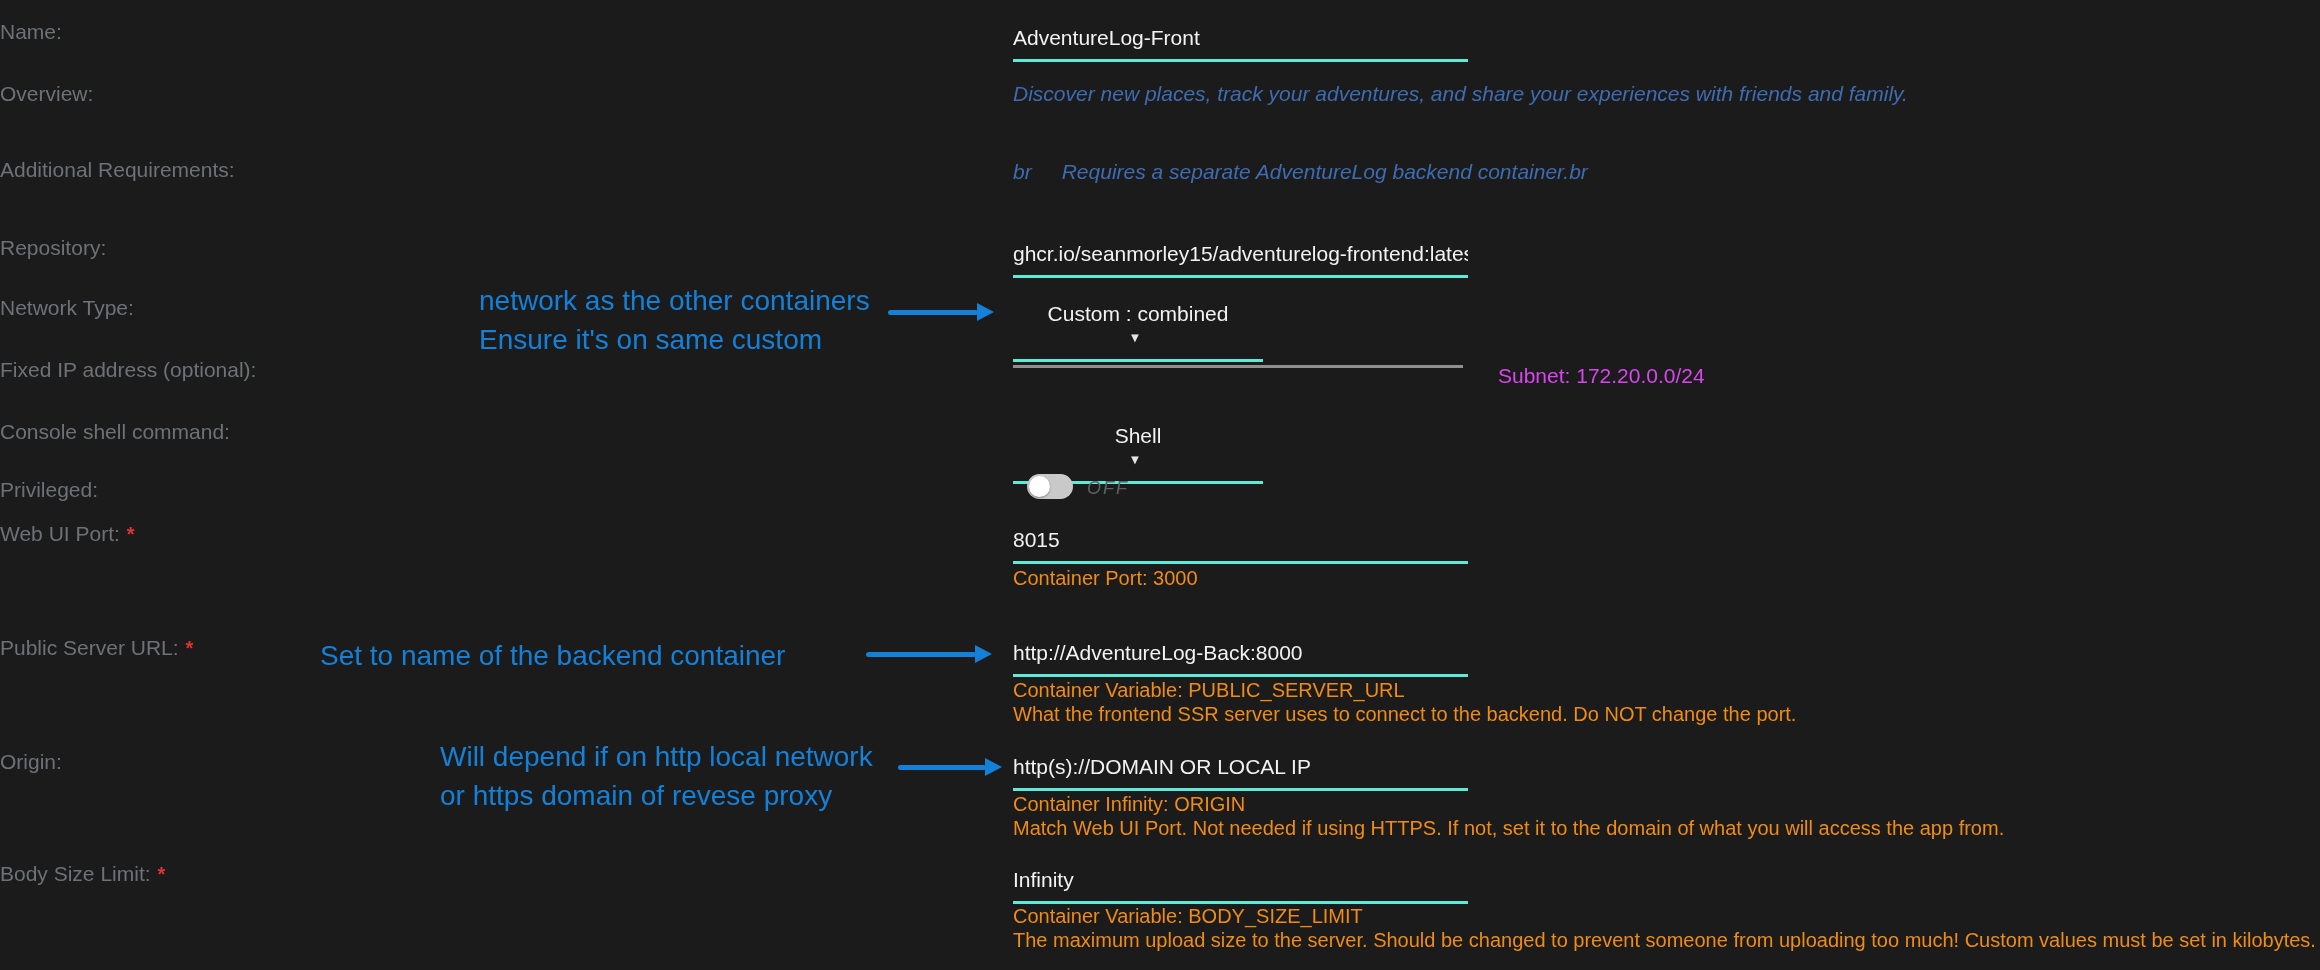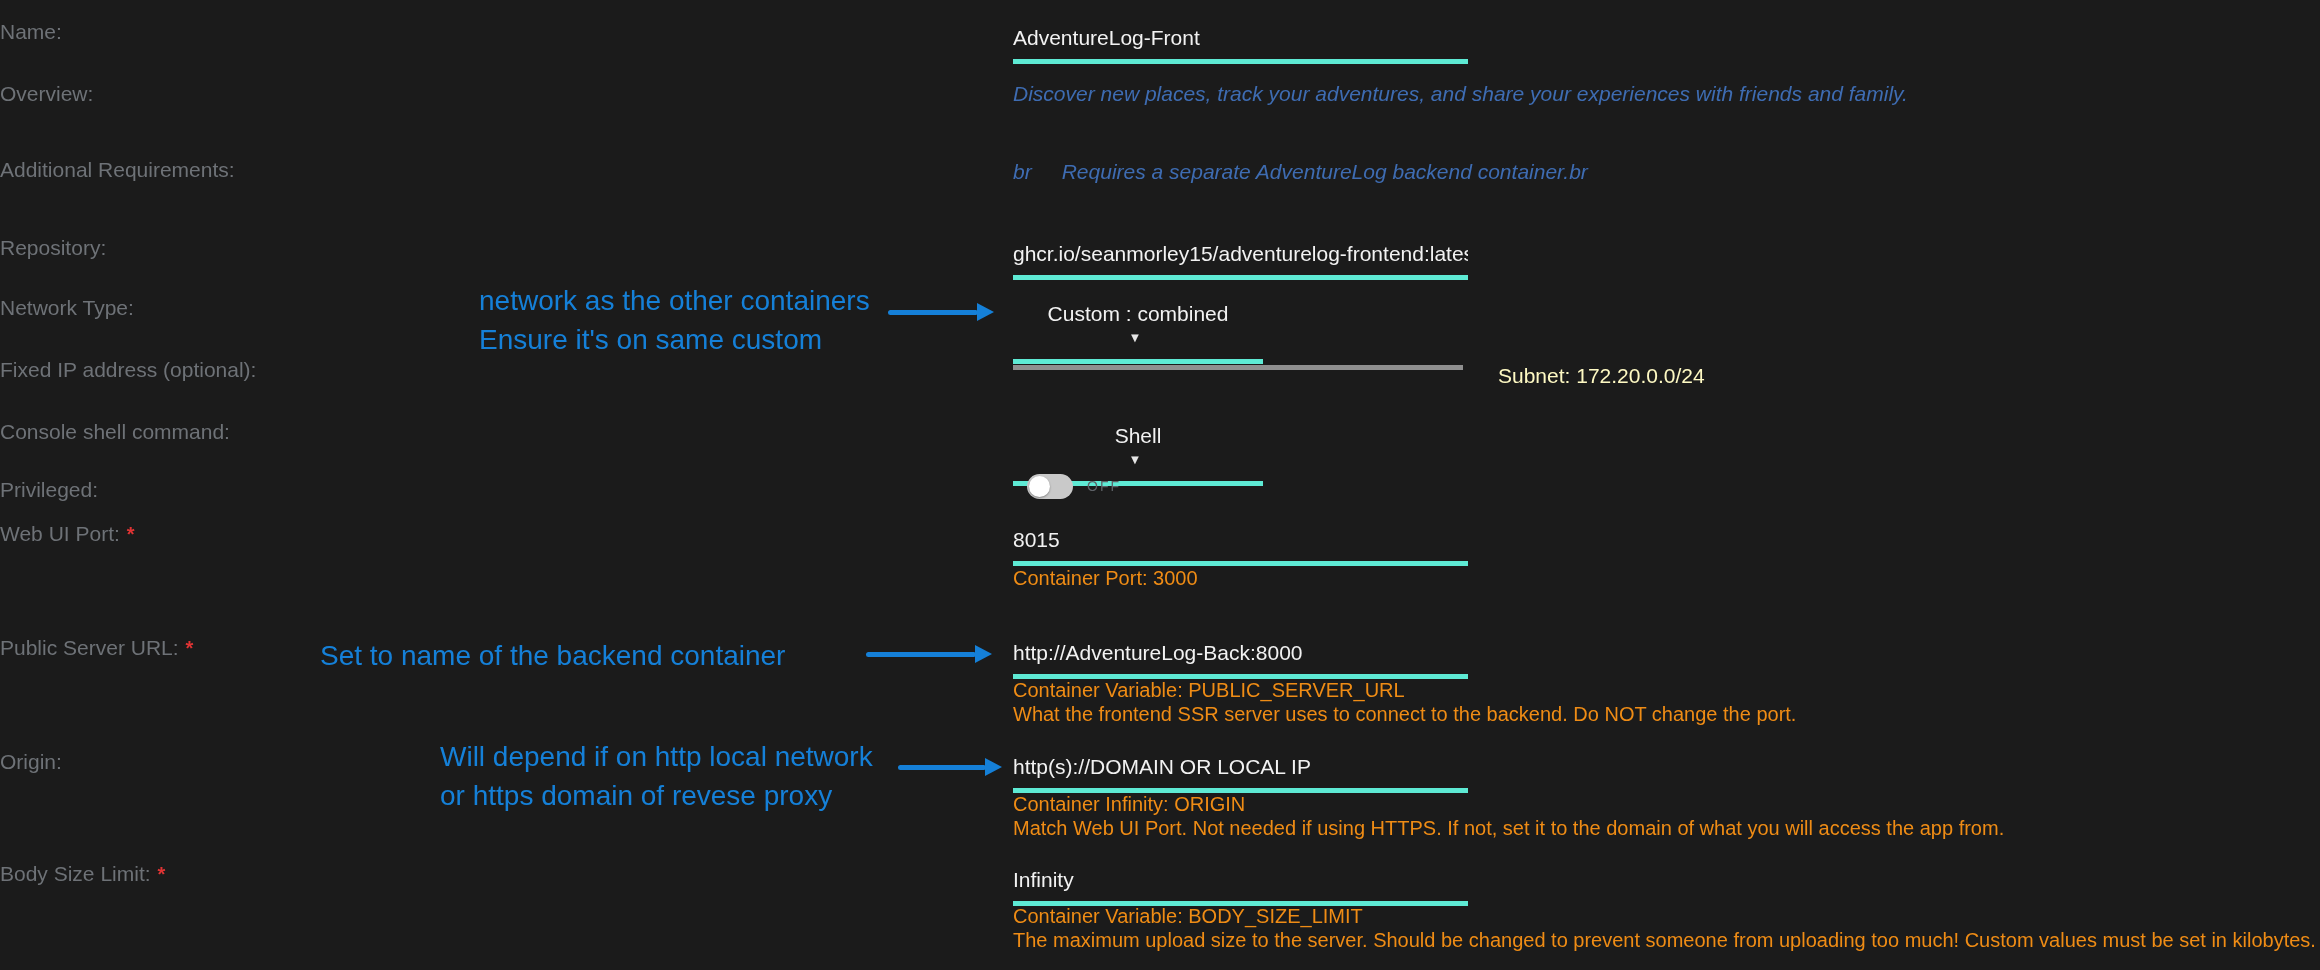--- a/index.html
+++ b/index.html
@@ -13,40 +13,40 @@
   }
   .label {
     position: absolute; left: 0;
     color: #6e7277; font-size: 21px; white-space: nowrap;
   }
   .req { color: #e03434; margin-left: 7px; font-weight: bold; font-size: 20px; }
   .field {
     position: absolute; left: 1013px;
     font-size: 21px; color: #f2f2f2;
     white-space: nowrap; overflow: hidden;
-    border-bottom: 5px solid #5eead4;
+    border-bottom: 3px solid #5eead4;
   }
   .field.text-input { width: 455px; padding-bottom: 9px; line-height: 24px; }
   .field.empty-input { width: 450px; border-bottom-color: #8f8f8f; }
   .field.select {
     width: 250px; padding-bottom: 9px; line-height: 24px;
     display: flex; align-items: center; justify-content: space-between; flex-direction: column;
   }
   .caret { font-size: 13px; color: #e6e6e6; margin-right: 6px; }
   .static-blue {
     position: absolute; left: 1013px;
     color: #3e6cb2; font-size: 21px; white-space: nowrap; font-style: italic;
   }
   .static-blue .prefix { margin-right: 30px; }
   .helper {
     position: absolute; left: 1013px;
     color: #ef8c15; font-size: 20px; white-space: nowrap;
   }
   .note {
-    position: absolute; color: #fef9c3; font-size: 21px; white-space: nowrap;
+    position: absolute; color: #d946ef; font-size: 21px; white-space: nowrap;
   }
   .annotation {
     position: absolute;
     color: #1580d8; font-size: 28px; font-weight: 500;
     line-height: 39px; white-space: nowrap;
   }
   .arrow {
     position: absolute; height: 5px; width: 95px;
     background: #1580d8; border-radius: 3px;
   }
@@ -62,21 +62,21 @@
     width: 46px; height: 25px; border-radius: 14px;
     background: #c9c9c9; cursor: pointer;
   }
   .toggle .knob {
     position: absolute; left: 2px; top: 2px;
     width: 21px; height: 21px; border-radius: 50%;
     background: #ffffff; box-shadow: 0 1px 2px rgba(0,0,0,.35);
   }
   .toggle-state {
     position: absolute; left: 1087px; top: 478px;
-    color: #5d6166; font-size: 14px; letter-spacing: 2px;
+    color: #5d6166; font-size: 18px; letter-spacing: 2px; font-style: italic;
   }
 </style>
 </head>
 <body>
 
 <div class="label" style="top:20px">Name:</div>
 <div class="field text-input" style="top:26px">AdventureLog-Front</div>
 
 <div class="label" style="top:82px">Overview:</div>
 <div class="static-blue" style="top:82px">Discover new places, track your adventures, and share your experiences with friends and family.</div>

